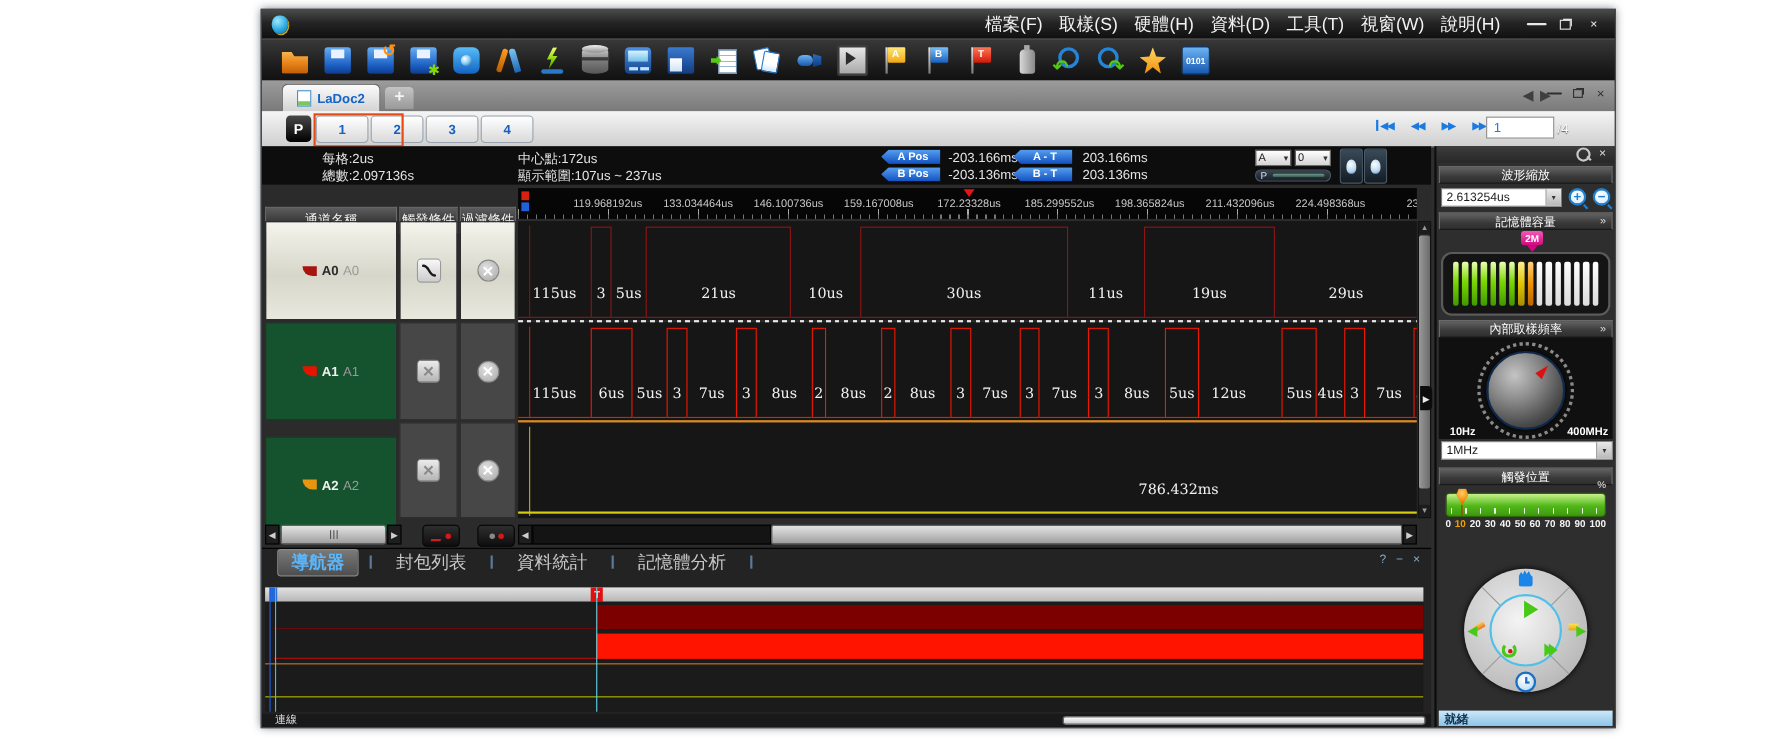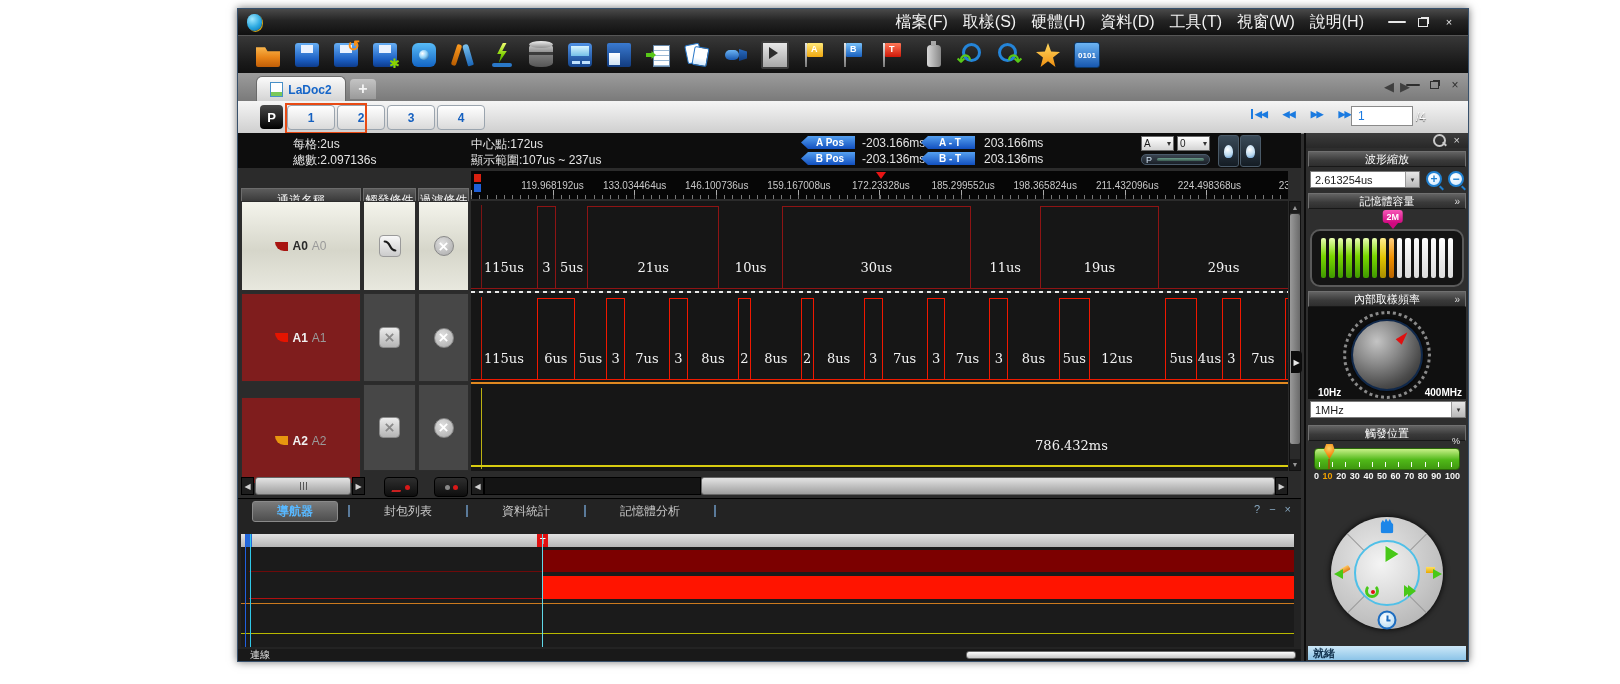--- a/index.html
+++ b/index.html
@@ -92,21 +92,21 @@
   .tag{position:absolute;width:54px;height:13px;background:linear-gradient(#55a0f0,#1250c0);clip-path:polygon(13% 0,100% 0,100% 100%,13% 100%,0 50%);color:#fff;font-size:10px;font-weight:bold;display:flex;align-items:center;justify-content:center;padding-left:4px;box-sizing:border-box;}
   .sel2{position:absolute;width:33px;height:15px;background:linear-gradient(#ffffff,#d4d4d4);border:1px solid #6a6a6a;color:#1a1a1a;font-size:10px;display:flex;align-items:center;justify-content:space-between;padding:0 2px;box-sizing:border-box;}
   .sel2 .car{font-size:8px;color:#333;}
   .pslider{position:absolute;left:903px;top:21px;width:69px;height:11px;background:linear-gradient(#3a4450,#1a2028);border:1px solid #4a5a6a;border-radius:5px;color:#cfe0f0;font-size:9px;display:flex;align-items:center;padding-left:4px;box-sizing:border-box;}
   .pslider::after{content:"";flex:1;height:3px;margin:0 5px;background:linear-gradient(#6a9a8a,#3a5a50);border-radius:2px;}
   .bulb{position:absolute;top:2px;width:19px;height:30px;border-radius:3px;background:linear-gradient(#3a4a58,#141c24);border:1px solid #4a5a68;display:flex;align-items:center;justify-content:center;}
   .bulb::before{content:"";width:9px;height:13px;border-radius:50% 50% 40% 40%;background:radial-gradient(circle at 40% 35%,#ffffff,#b8d8f0 60%,#5890c8);}
   
   .main{position:absolute;left:0;top:159px;width:1063px;height:330px;background:#2b2b2b;}
   .hcell{position:absolute;top:20px;height:25px;background:linear-gradient(#5c5c5c,#353535 60%,#282828);border:1px solid #6c6c6c;border-bottom-color:#0c0c0c;color:#f2f2f2;font-size:12px;display:flex;align-items:center;justify-content:center;box-sizing:border-box;}
-  .crow{position:absolute;left:3px;width:120px;background:#7f1d1d;border:1px solid #2c2c2c;display:flex;align-items:center;justify-content:center;gap:4px;box-sizing:border-box;}
+  .crow{position:absolute;left:3px;width:120px;background:#14532d;border:1px solid #2c2c2c;display:flex;align-items:center;justify-content:center;gap:4px;box-sizing:border-box;}
   .ccell{position:absolute;background:#474747;border:1px solid #2c2c2c;display:flex;align-items:center;justify-content:center;box-sizing:border-box;}
   .selrow{background:linear-gradient(#f4f4ec,#d6d6ca 55%,#e8e8de);}
   .chip{width:13px;height:9px;border-radius:0 0 0 9px;}
   .cname{font-size:12px;font-weight:bold;color:#f0f0f0;}
   .selrow .cname{color:#2a2a2a;}
   .calias{font-size:12px;color:#9a9a9a;}
   .btn-sq{width:19px;height:19px;border-radius:4px;background:linear-gradient(#ececec,#b4b4b4);border:1px solid #8a8a8a;display:flex;align-items:center;justify-content:center;color:#8a8a8a;font-size:12px;font-weight:bold;}
   .btn-ci{width:18px;height:18px;border-radius:50%;background:radial-gradient(circle at 40% 35%,#e0e0e0,#a8a8a8);border:1px solid #888;display:flex;align-items:center;justify-content:center;color:#fff;font-size:11px;font-weight:bold;}
   .btn-lt{width:20px;height:20px;border-radius:4px;background:linear-gradient(#f8f8f8,#cccccc);border:1px solid #9a9a9a;display:flex;align-items:center;justify-content:center;}
   .ruler{position:absolute;left:233px;top:3px;width:817px;height:28px;background:#060606;overflow:hidden;color:#c8c8c8;font-size:10px;
@@ -134,21 +134,21 @@
   .scrl-thumb{position:absolute;height:18px;background:linear-gradient(#e4e4e4,#9e9e9e);border:1px solid #666;border-radius:3px;box-sizing:border-box;display:flex;align-items:center;justify-content:center;gap:2px;}
   .grip{width:1px;height:8px;background:#555;box-shadow:3px 0 0 #555,-3px 0 0 #555;}
   .scrl-track{position:absolute;height:18px;background:#141414;border:1px solid #000;box-sizing:border-box;}
   .mini-tgl{position:absolute;width:32px;height:18px;background:linear-gradient(#2e2e2e,#0e0e0e);border:1px solid #000;border-radius:4px;display:flex;align-items:center;justify-content:center;gap:3px;}
   .dot{width:5px;height:5px;border-radius:50%;background:#888;}
   .dot.red{background:#d81818;}
   .sq1{width:9px;height:7px;border-bottom:2px solid #c82020;transform:skewX(-20deg);}
   
   .navpanel{position:absolute;left:0;top:489px;width:1063px;height:151px;background:#232323;border-top:1px solid #000;}
   .ntabs{position:absolute;left:14px;top:3px;height:18px;display:flex;align-items:center;gap:10px;}
-  .ntab{padding:1px 24px;font-size:12px;color:#c8c8c8;}
+  .ntab{padding:1px 12px;font-size:16px;color:#c8c8c8;}
   .ntab.on{background:linear-gradient(#7a7a7a,#4e4e4e);border:1px solid #8a8a8a;border-radius:3px;color:#58b8ff;font-weight:bold;}
   .nsep{width:2px;height:12px;background:#5a7a9a;}
   .nctl{position:absolute;right:10px;top:4px;display:flex;gap:9px;color:#88a8c0;font-size:11px;}
   .nruler{position:absolute;left:3px;top:35px;width:1053px;height:13px;background:linear-gradient(#e2e2e2,#b6b6b6);}
   .nmark-b{position:absolute;left:4px;top:0;width:7px;height:13px;background:#2468d8;}
   .nmark-t{position:absolute;top:0;width:11px;height:13px;background:#e01010;color:#fff;font-size:9px;font-weight:bold;display:flex;align-items:center;justify-content:center;}
   .ncontent{position:absolute;left:3px;top:48px;width:1053px;height:100px;background:#1b1b1b;overflow:hidden;}
   .nline{position:absolute;height:1px;}
   .nbar{position:absolute;right:0;}
   .ncursor{position:absolute;top:35px;bottom:3px;width:1px;}

